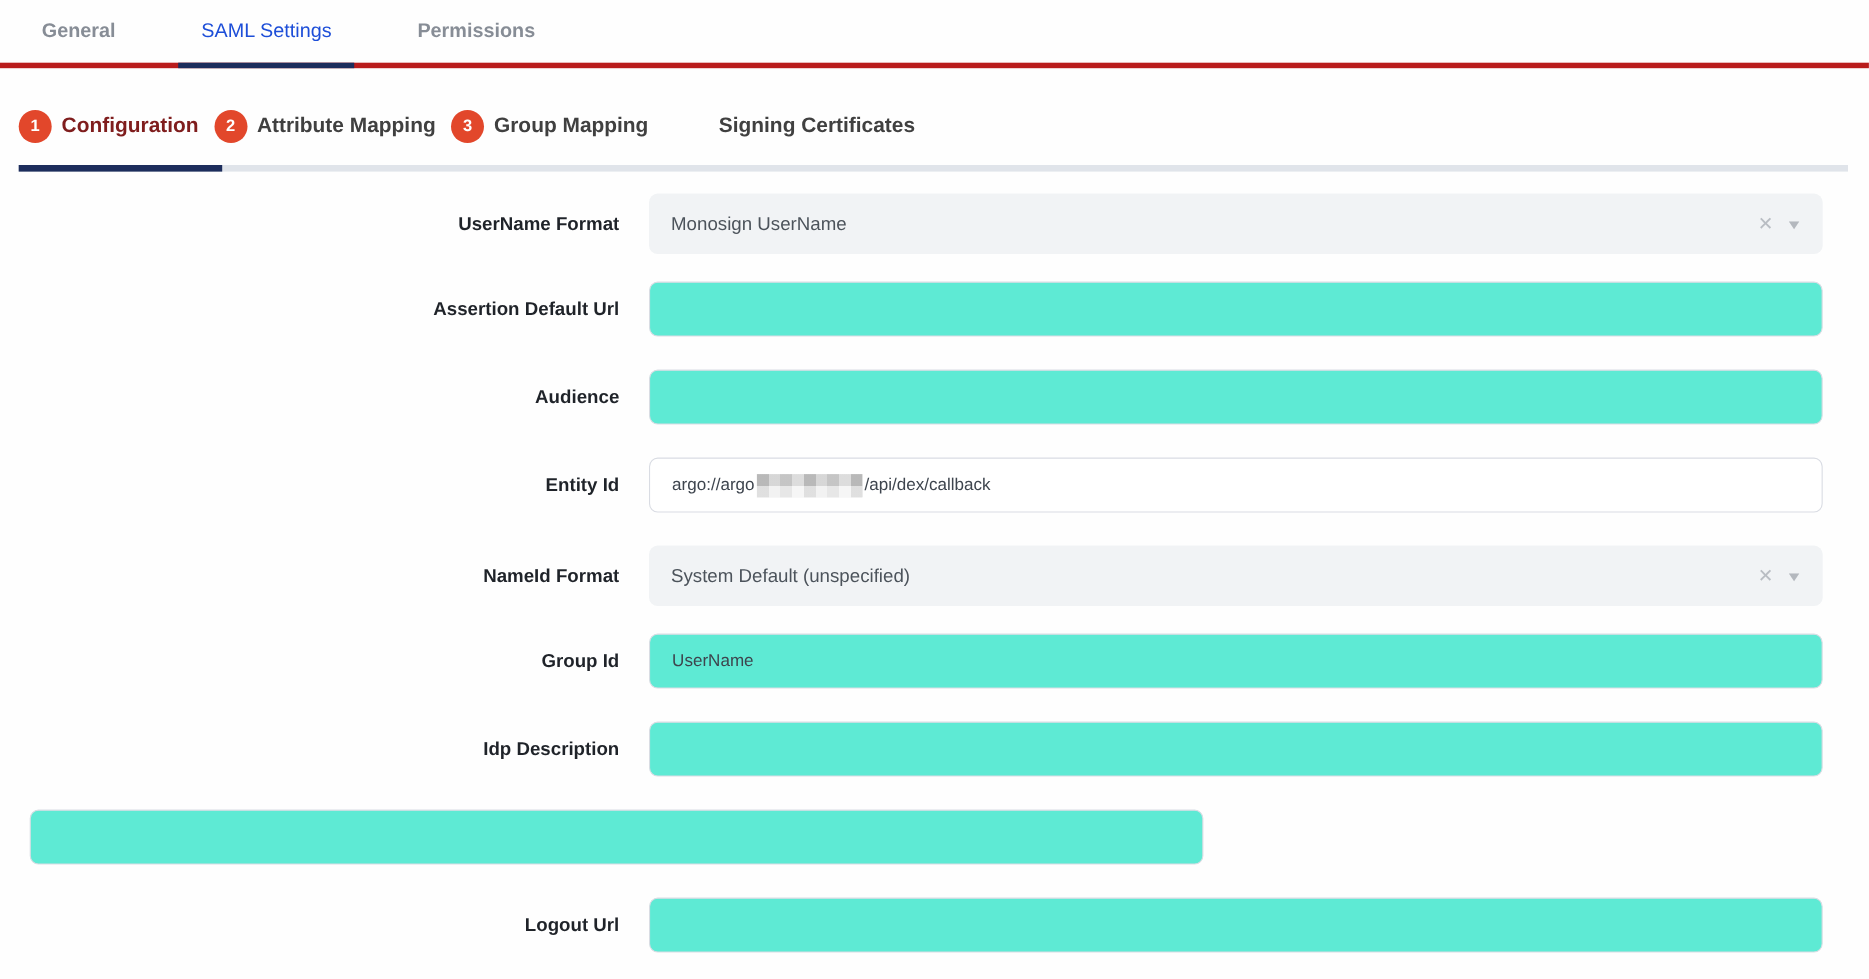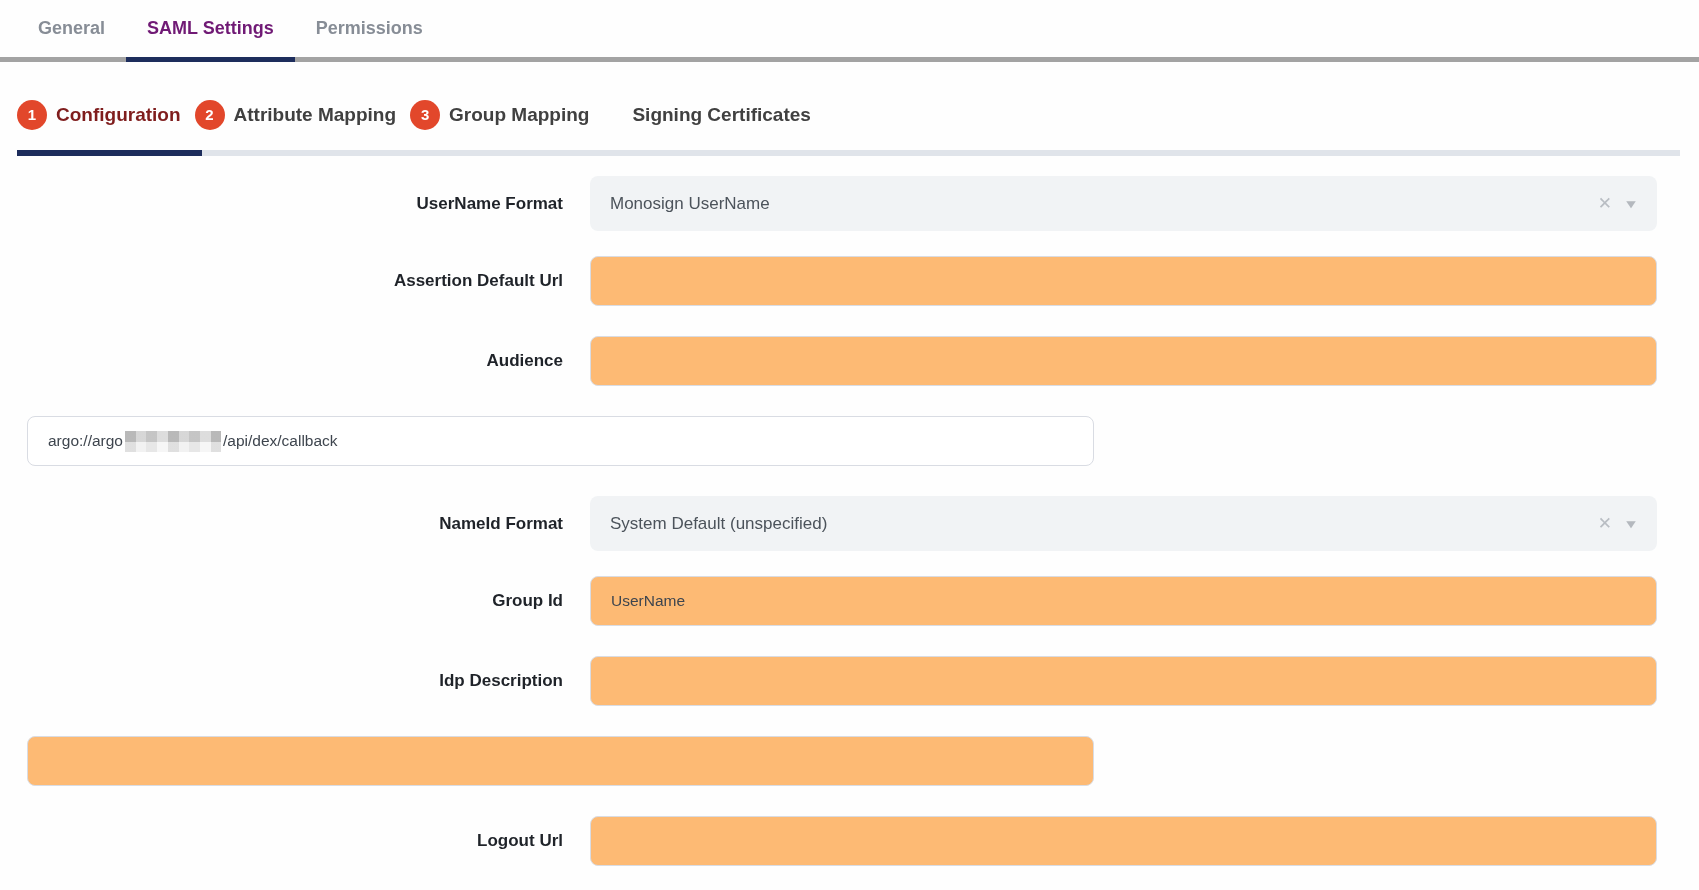--- a/index.html
+++ b/index.html
@@ -2,48 +2,48 @@
 <html><head>
 <meta charset="utf-8">
 <style>
   * { margin: 0; padding: 0; box-sizing: border-box; }
   html, body { width: 1699px; height: 890px; background: #fefefe; overflow: hidden; }
   body { font-family: "Liberation Sans", "DejaVu Sans", sans-serif; color: #212529; }
 
   
   .tabbar {
     display: flex; align-items: stretch; height: 62px;
-    padding-left: 17px; border-bottom: 5px solid #a3a3a3;
+    padding-left: 17px; border-bottom: 5px solid #b91c1c; gap: 36px;
   }
   .tab {
     display: flex; align-items: center; padding: 0 21px;
     font-size: 18px; font-weight: 600; color: #878d96;
     cursor: pointer; position: relative; white-space: nowrap;
   }
-  .tab.active { color: #701a75; font-weight: 700; }
+  .tab.active { color: #1d4ed8; font-weight: 400; }
   .tab.active::after {
     content: ""; position: absolute; left: 0; right: 0; bottom: -5px;
     height: 5px; background: #1d2d5c;
   }
 
   
   .stepper {
     display: flex; align-items: center; gap: 14px;
     padding-left: 17px; margin-top: 36px; height: 33px;
   }
   .step { display: flex; align-items: center; gap: 9px; cursor: pointer; }
   .step-circle {
     width: 30px; height: 30px; border-radius: 50%;
     background: #e2472b; color: #ffffff;
     display: flex; align-items: center; justify-content: center;
     font-size: 15px; font-weight: 600; flex: 0 0 auto;
   }
   .step-label { font-size: 19px; font-weight: 600; color: #404040; white-space: nowrap; }
   .step.active .step-label { color: #7f1d1d; font-weight: 700; }
-  .step.no-circle { margin-left: 29px; }
+  .step.no-circle { margin-left: 50px; }
 
   .progress-track {
     margin: 19px 19px 0 17px; height: 6px; background: #e0e4ea; position: relative;
   }
   .progress-fill {
     position: absolute; left: 0; top: 0; bottom: 0; width: 185px; background: #1d2d5c;
   }
 
   
   .form { margin-top: 20px; }
@@ -51,21 +51,21 @@
   .form-row.input-row { height: 50px; margin-bottom: 30px; }
   .form-row.select-row { height: 55px; margin-bottom: 25px; }
   .form-label {
     width: 563px; text-align: right; font-size: 17px; font-weight: 700;
     color: #1f2329; flex: 0 0 auto; white-space: nowrap;
   }
   .control { margin-left: 27px; width: 1067px; flex: 0 0 auto; }
 
   input.text-input {
     width: 1067px; height: 50px; border: 1px solid #d9dce3; border-radius: 8px;
-    background: #fdba74; padding: 0 20px; font-size: 15.5px; color: #3e454e;
+    background: #5eead4; padding: 0 20px; font-size: 15.5px; color: #3e454e;
     font-family: "Liberation Sans", "DejaVu Sans", sans-serif; outline: none;
   }
   .text-input-box {
     width: 1067px; height: 50px; border: 1px solid #d9dce3; border-radius: 8px;
     background: #ffffff; padding: 0 20px; font-size: 15.5px; color: #3e454e;
     display: flex; align-items: center;
   }
   .redacted-chunk {
     display: inline-block; width: 96px; height: 21px; margin: 0 2px;
     background-image:
@@ -145,20 +145,21 @@
   </div>
 
   <div class="form-row input-row">
     <div class="form-label">Audience</div>
     <div class="control">
       <input class="text-input" type="text" value="" style="">
     </div>
   </div>
 
   <div class="form-row input-row">
+    <div class="form-label">Entity Id</div>
     <div class="control">
       <div class="text-input-box">
         <span>argo://argo</span>
         <span class="redacted-chunk"></span>
         <span>/api/dex/callback</span>
       </div>
     </div>
   </div>
 
   <div class="form-row select-row">

